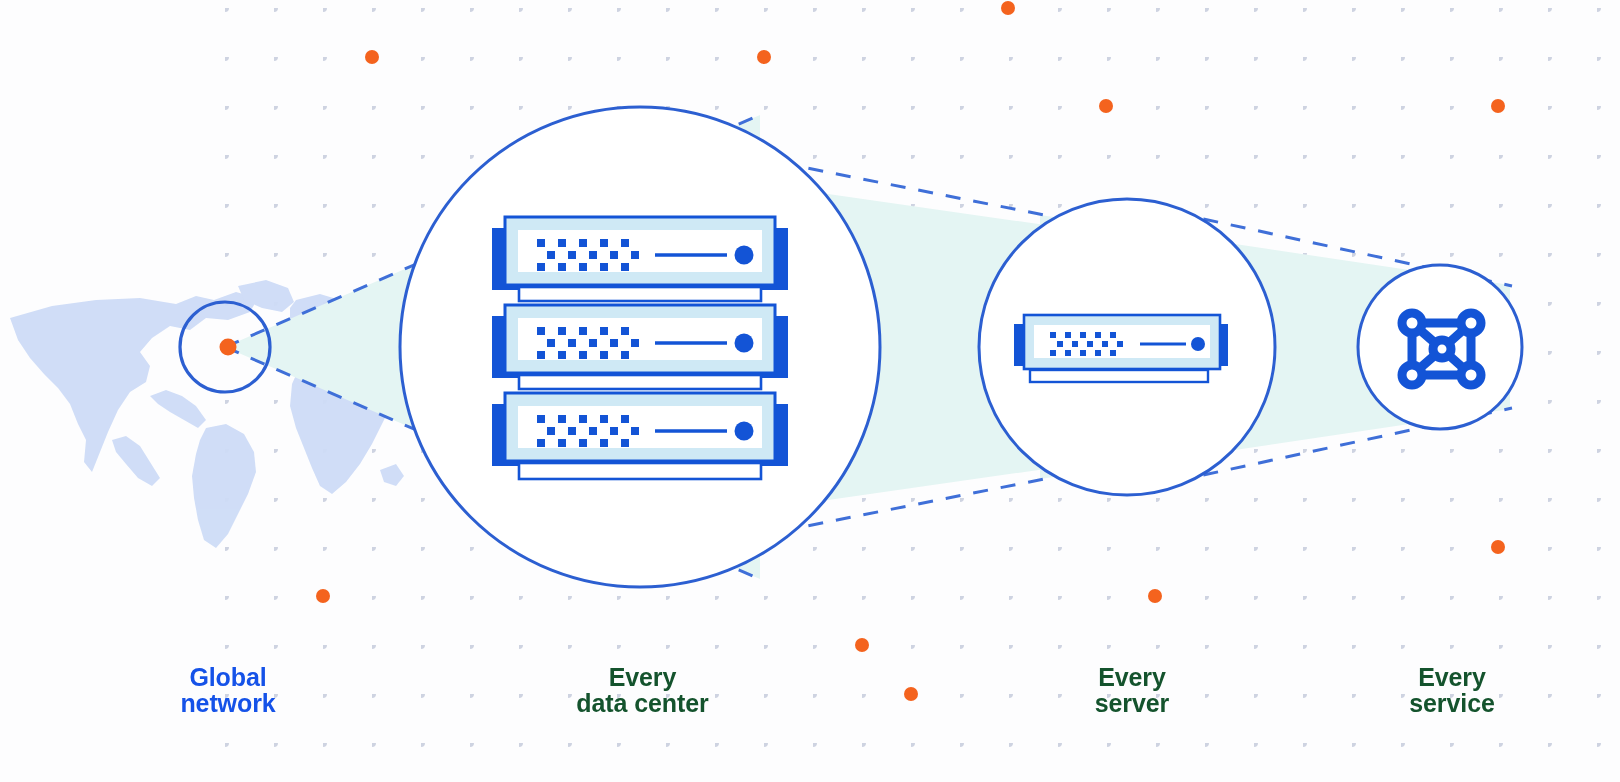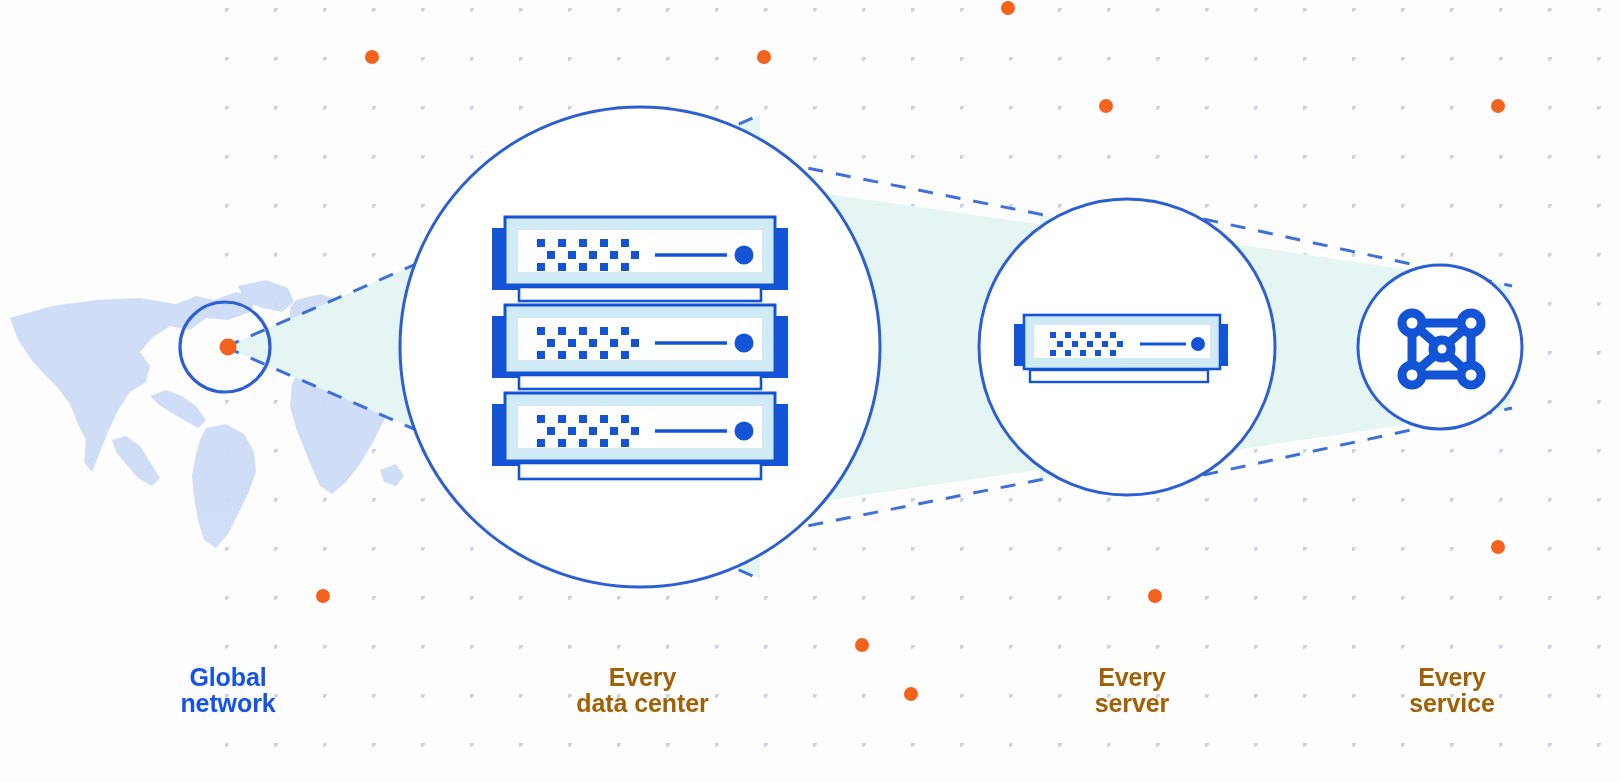--- a/index.html
+++ b/index.html
@@ -24,21 +24,21 @@
     height: 782px;
   }
   .label {
     position: absolute;
     text-align: center;
     font-size: 25px;
     line-height: 1.04;
     font-weight: 700;
     letter-spacing: -0.1px;
     white-space: pre-line;
-    color: #a16207;
+    color: #14532d;
   }
   .label.accent { color: #1552e8; }
   .label-l1 { left: 128px;  top: 664px; width: 200px; }
   .label-l2 { left: 540px;  top: 664px; width: 205px; }
   .label-l3 { left: 1032px; top: 664px; width: 200px; }
   .label-l4 { left: 1352px; top: 664px; width: 200px; }
 </style>
 </head>
 <body>
 

